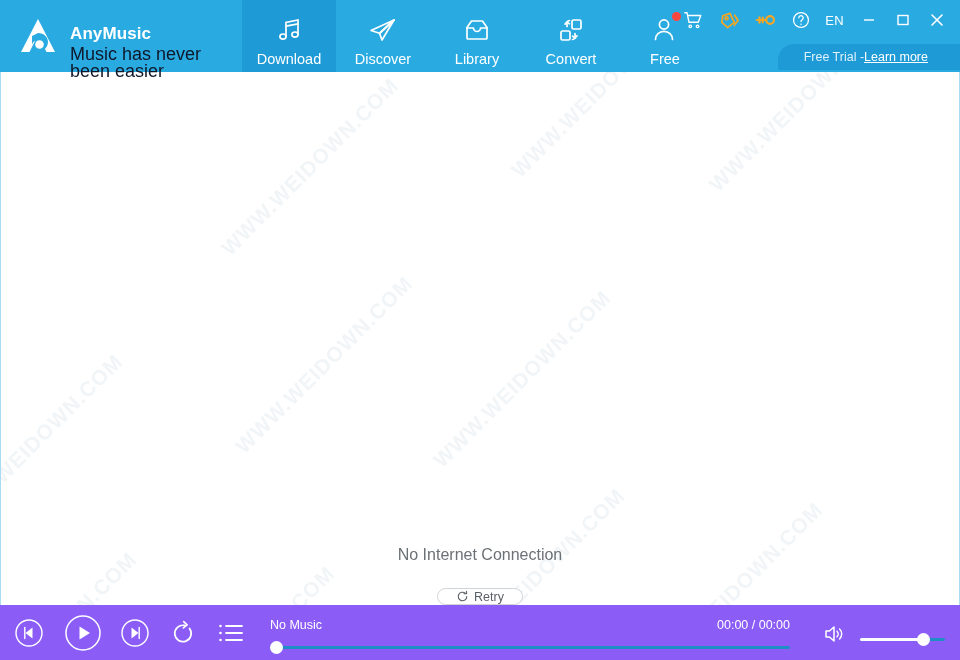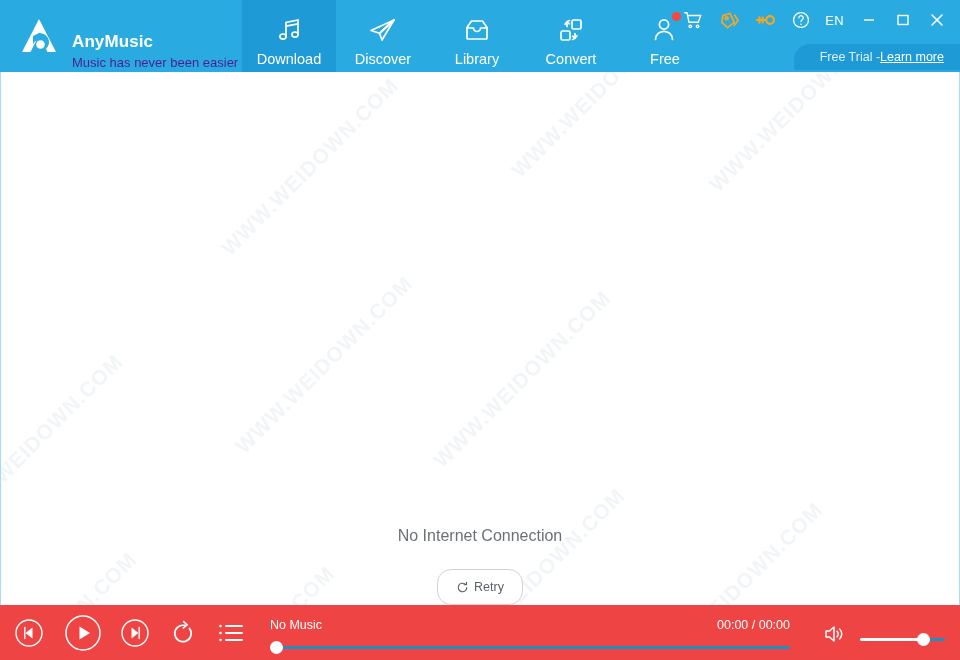--- a/index.html
+++ b/index.html
@@ -28,21 +28,21 @@
   .brand-logo {
     margin-left: 16px; width: 46px; height: 46px;
     display: flex; align-items: center; justify-content: center;
   }
   .brand-text { margin-left: 10px; }
   .brand-title {
     color: #ffffff; font-size: 17px; font-weight: bold;
     line-height: 20px; letter-spacing: .1px; margin-top: 31px;
   }
   .brand-sub {
-    color: #4c1d95; font-size: 13px; line-height: 17px;
+    color: #0f172a; font-size: 18px; line-height: 17px;
     margin-top: 2px;
   }
 
   
   .nav {
     position: absolute; left: 242px; top: 0;
     height: 72px; display: flex;
   }
   .nav-item {
     width: 94px; height: 72px;
@@ -78,21 +78,21 @@
   }
   .wbtn {
     width: 34px; height: 34px;
     display: flex; align-items: center; justify-content: center;
     cursor: pointer;
   }
 
   
   .ribbon {
     position: absolute; right: 0; top: 44px;
-    height: 26px; padding: 0 16px 0 26px;
+    height: 26px; padding: 0 32px 0 26px;
     background: #1e9ad6;
     border-top-left-radius: 16px;
     border-bottom-left-radius: 2px;
     display: flex; align-items: center;
     color: #dff1fb; font-size: 12.5px;
     cursor: pointer; z-index: 5;
   }
   .ribbon u { text-decoration: underline; color: #ffffff; }
 
   
@@ -128,34 +128,34 @@
     width: 100%; height: 100%;
     display: flex; flex-direction: column;
     align-items: center; justify-content: flex-end;
     padding-top: 208px;
   }
   .empty-msg {
     color: #6b7175; font-size: 16px; line-height: 20px;
   }
   .retry-btn {
     margin-top: 23px;
-    width: 86px; height: 36px;
+    width: 86px; height: 17px;
     border: 1px solid #cfd4d8;
     border-radius: 14px;
     background: #ffffff;
     display: flex; align-items: center; justify-content: center;
     gap: 5px; cursor: pointer;
     color: #5a6166; font-size: 12.5px;
   }
 
   
   .player {
     position: absolute; left: 0; top: 605px;
     width: 960px; height: 55px;
-    background: #ef4444;
+    background: #8b5cf6;
   }
   .pbtn {
     display: flex; align-items: center; justify-content: center;
     cursor: pointer;
   }
   .p-prev { position: absolute; left: 14px; top: 13px; width: 30px; height: 30px; }
   .p-play { position: absolute; left: 64px; top: 9px; width: 38px; height: 38px; }
   .p-next { position: absolute; left: 120px; top: 13px; width: 30px; height: 30px; }
   .p-loop { position: absolute; left: 168px; top: 13px; width: 30px; height: 30px; }
   .p-list { position: absolute; left: 216px; top: 14px; width: 30px; height: 28px; }

